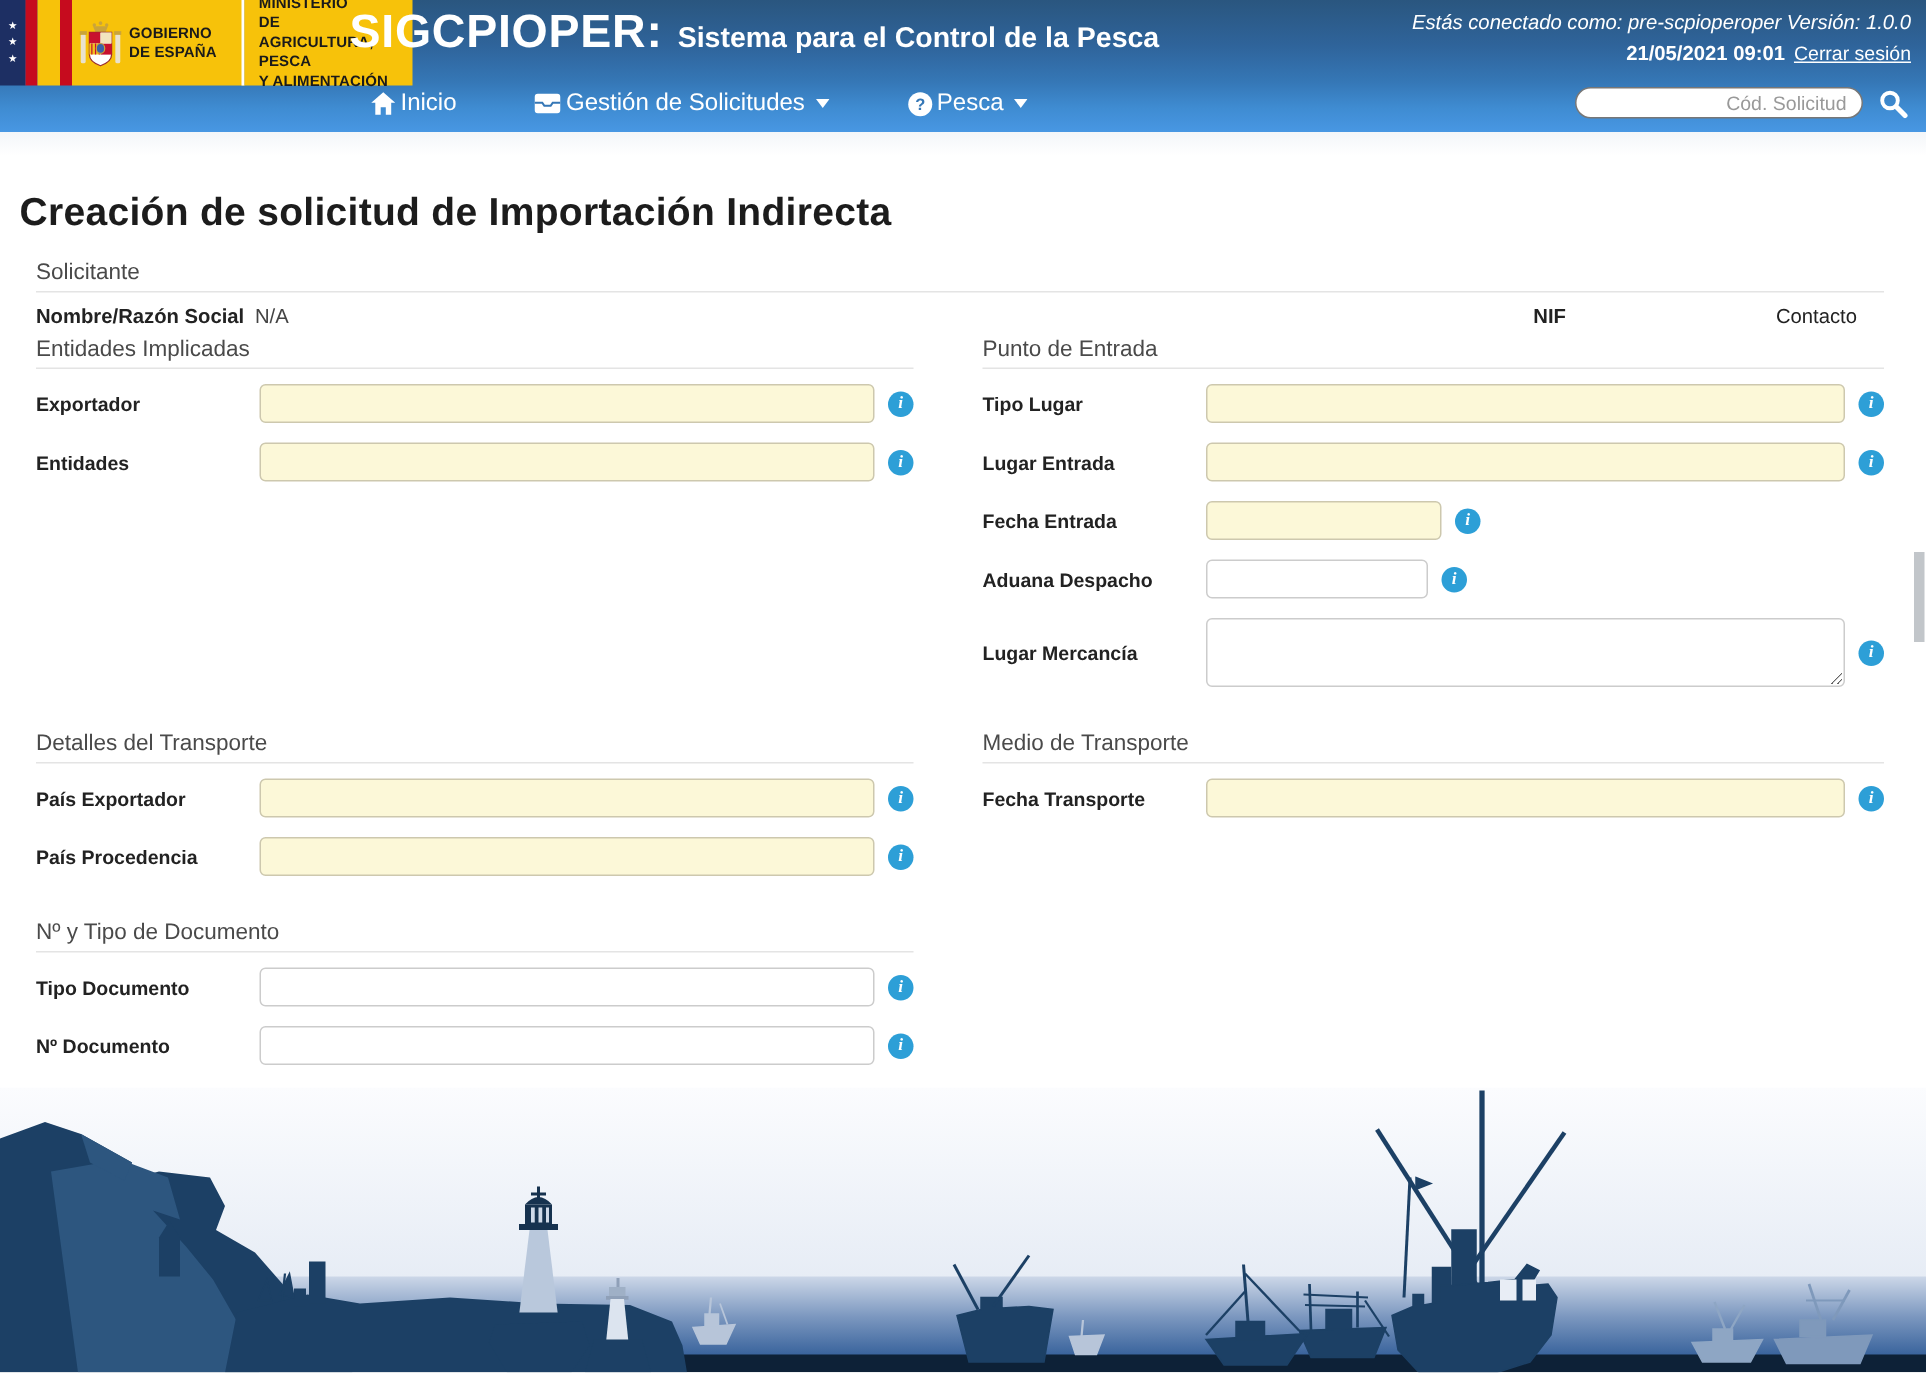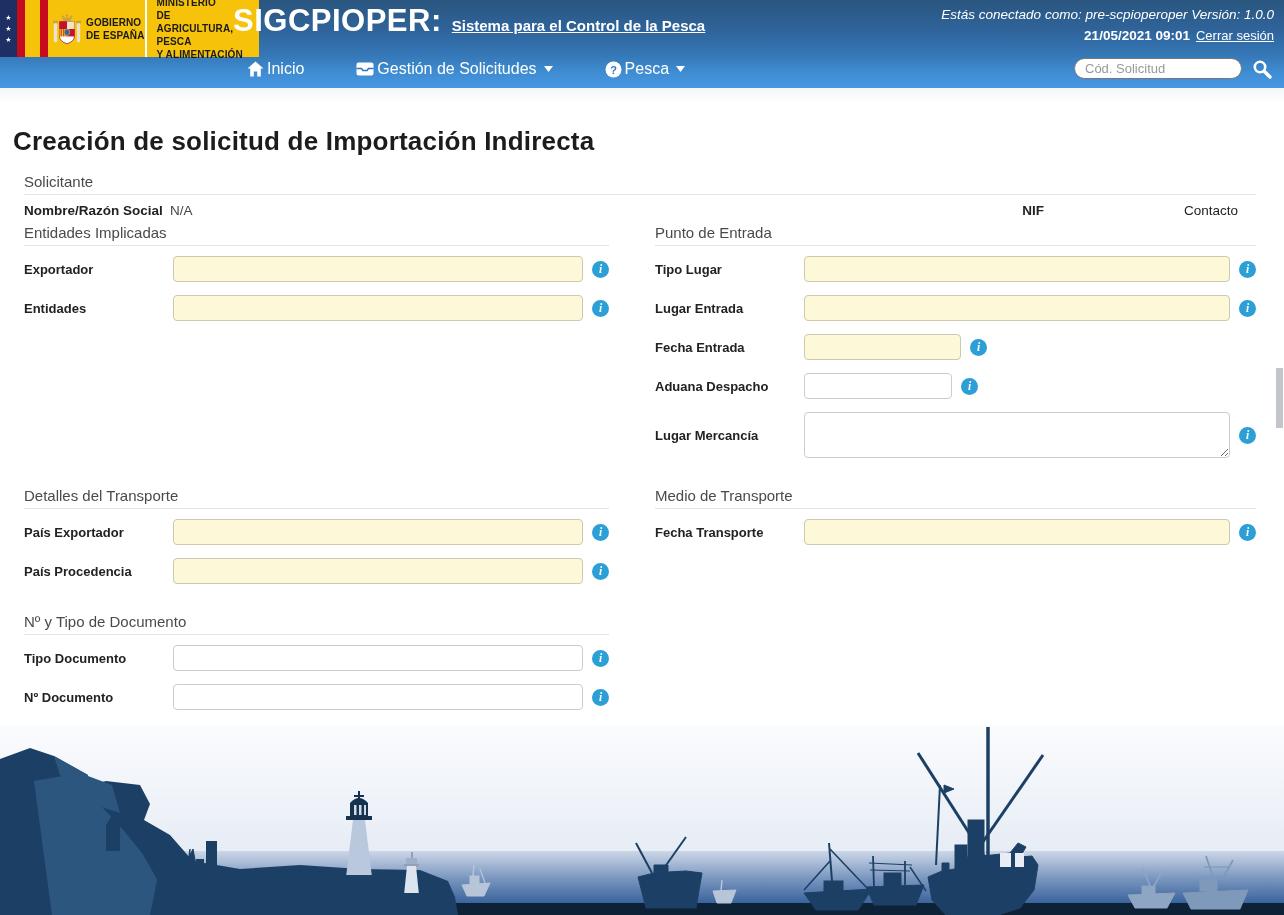--- a/index.html
+++ b/index.html
@@ -8,40 +8,40 @@
   .viewport { position:relative; width:1284px; height:915px; overflow:hidden; background:#fff; }
 
   
   .header { position:relative; height:88px;
     background: linear-gradient(180deg,#2a567f 0%,#2f649b 35%,#3577b6 62%,#3f8cd2 82%,#4897e3 100%); }
   .logo { position:absolute; left:0; top:0; height:57px; display:flex; cursor:pointer; }
   .eu-strip { width:17px; background:#1d2f63; display:flex; flex-direction:column; align-items:center; justify-content:center; gap:4px; }
   .eu-star { color:#fff; font-size:7px; line-height:1; }
   .flag-red { width:8px; background:#c60b1e; }
   .flag-yellow { width:15px; background:#f7c20a; }
-  .gob-block { background:#f7c20a; display:flex; align-items:center; padding:0 0 0 5px; gap:5px; border-right:2px solid #fff; }
+  .gob-block { background:#f7c20a; display:flex; align-items:center; padding:0 16px 0 5px; gap:5px; border-right:2px solid #fff; }
   .gob-text, .min-text { font-size:10px; font-weight:bold; color:#1a1a1a; line-height:1.3; letter-spacing:.1px; }
   .min-block { background:#f7c20a; display:flex; align-items:center; padding:0 10px; width:112px; }
 
   .brand { position:absolute; left:233px; top:3px; color:#fff; display:flex; align-items:baseline; gap:10px; white-space:nowrap; }
   .brand-main { font-size:31px; font-weight:bold; letter-spacing:.5px; }
-  .brand-sub { font-size:15px; font-weight:bold;text-decoration:underline; }
+  .brand-sub { font-size:19px; font-weight:bold; }
 
   .session { position:absolute; top:5px; right:10px; color:#fff; text-align:right; font-size:13.5px; line-height:1.55; }
   .session-line1 { font-style:italic; }
   .session-line2 { font-weight:bold; }
   .logout-link { color:#fff; text-decoration:underline; font-weight:normal; margin-left:6px; cursor:pointer; font-size:13px; }
 
   .nav { position:absolute; left:247px; bottom:10px; display:flex; align-items:center; gap:52px; }
   .nav-item { display:flex; align-items:center; gap:3px; color:#fff; font-size:16px; cursor:pointer; }
   .nav-item svg { display:block; }
   .caret { margin-left:4px; }
 
   .searchbar { position:absolute; right:12px; bottom:9px; display:flex; align-items:center; gap:10px; }
-  .search-input { width:168px; height:21px; border-radius:11px; border:1px solid #777; padding:0 10px; font-size:13px; outline:none; color:#be185d; font-family:"Liberation Sans",sans-serif; }
+  .search-input { width:192px; height:21px; border-radius:11px; border:1px solid #777; padding:0 10px; font-size:13px; outline:none; color:#be185d; font-family:"Liberation Sans",sans-serif;text-align:right; }
   .search-input::placeholder { color:#999; }
   .search-btn { background:none; border:none; cursor:pointer; padding:0; display:flex; }
 
   
   .page-body { position:relative; background:linear-gradient(180deg,#f3f6f9 0,#ffffff 16px); }
   .page-title { font-size:26px; font-weight:bold; color:#1c1c1c; margin:0; padding:38px 0 16px 13px; letter-spacing:.2px; }
   .form-area { padding:0 28px 0 24px; }
   .section-h { font-size:15px; color:#4a4a4a; padding-bottom:4px; border-bottom:1px solid #e4e4e4; font-weight:normal; }
 
   .solicitante-row { display:flex; align-items:center; font-size:13.5px; margin:8px 0 6px; }

